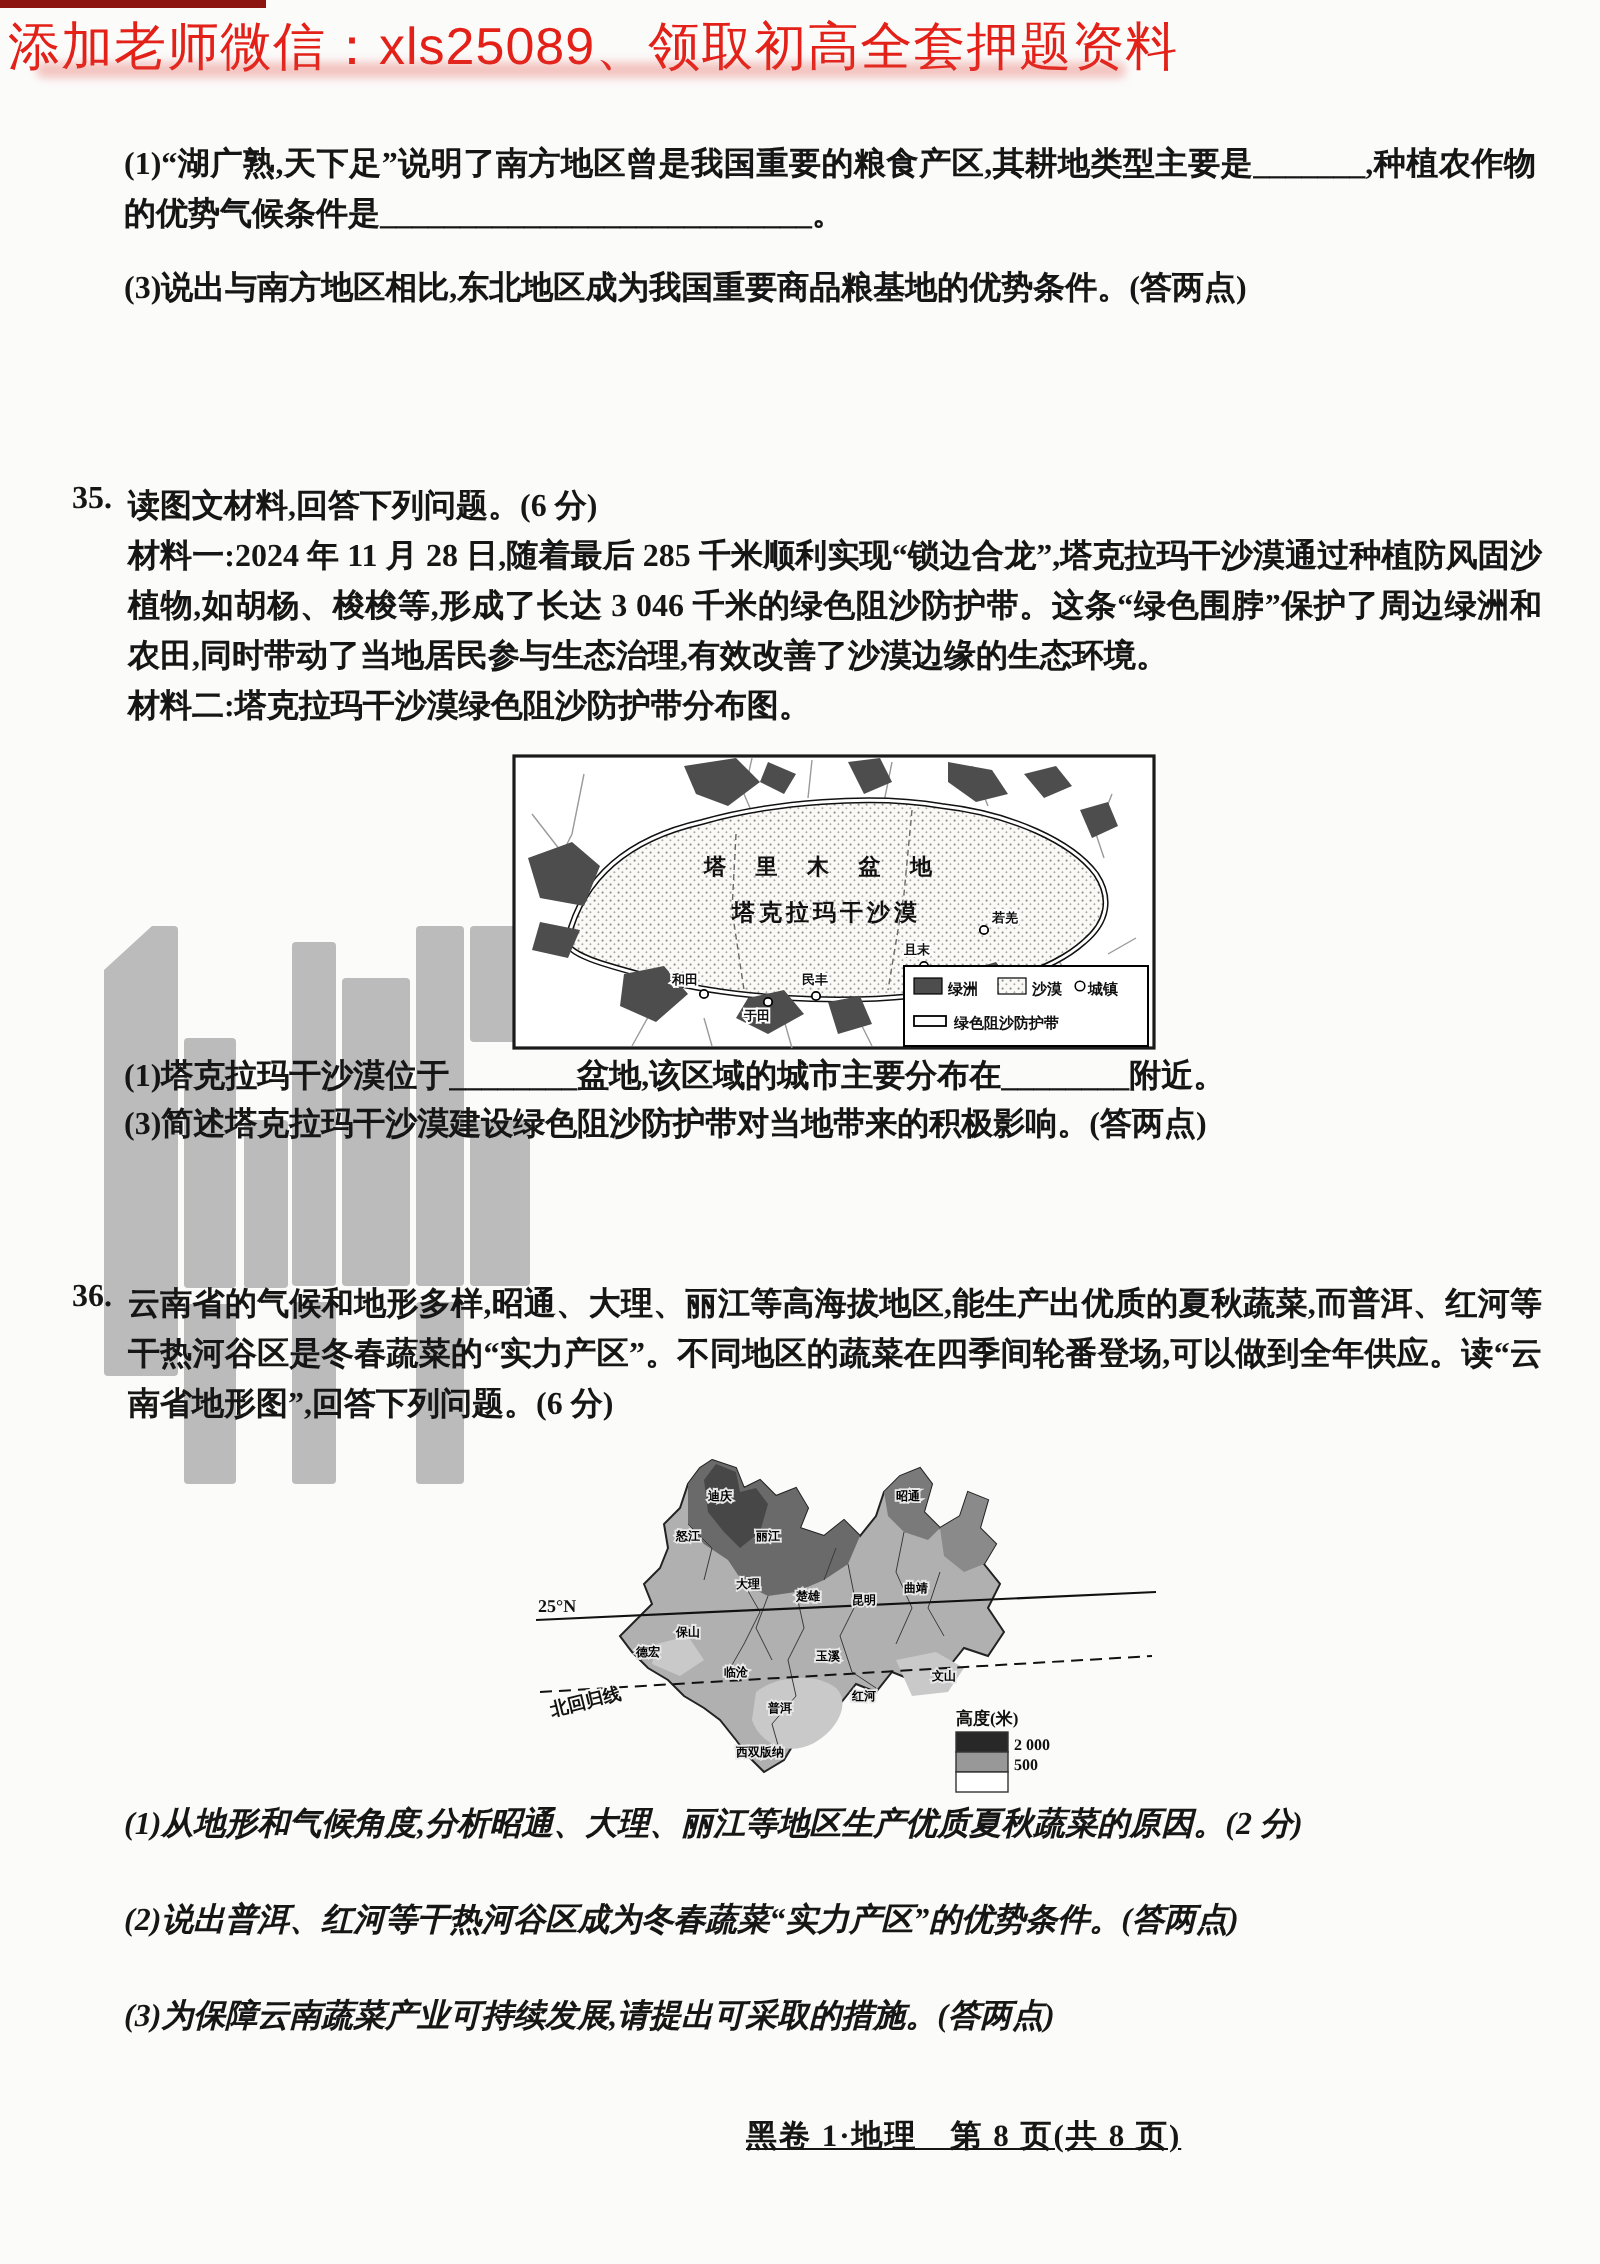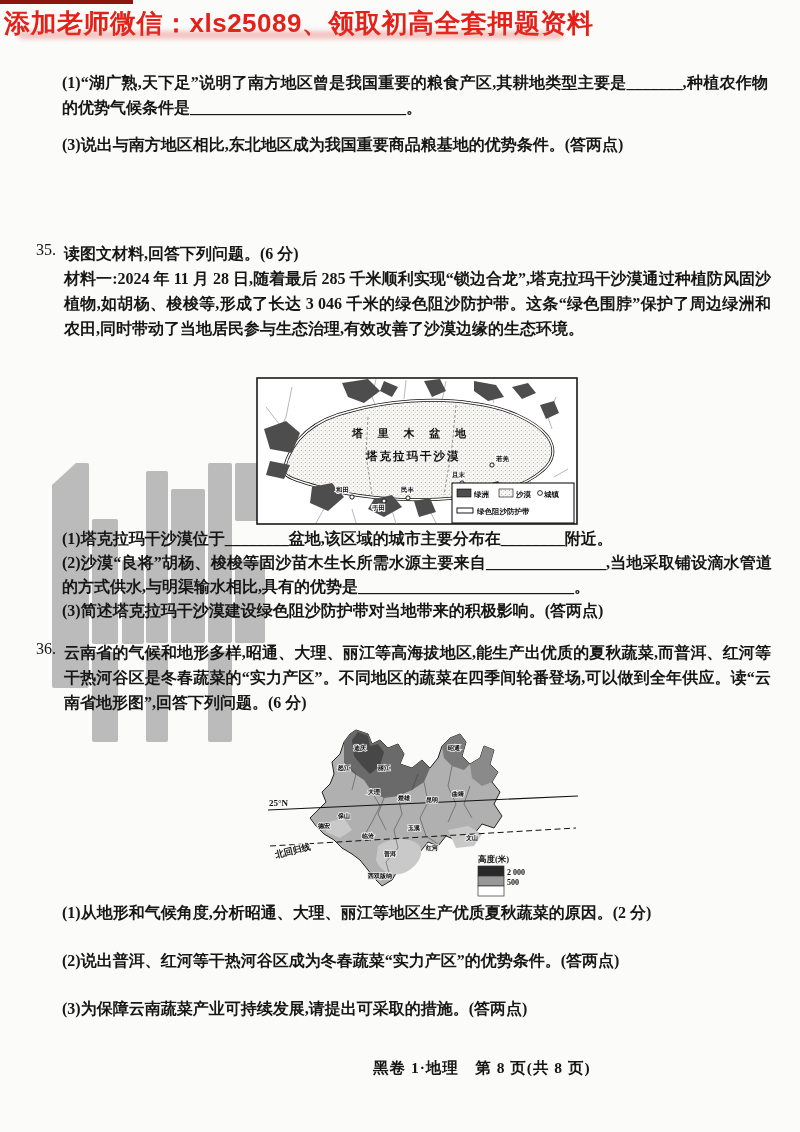--- a/index.html
+++ b/index.html
@@ -12,31 +12,31 @@
     width:800px;height:1132px;position:relative;overflow:hidden;
     background:#fbfbfa;
     font-family:"Liberation Serif","DejaVu Serif",serif;
     color:var(--ink);
   }
   .abs{position:absolute;}
   
   .banner-text{
     left:4px;top:6px;
     font-family:"Liberation Sans","DejaVu Sans",sans-serif;
-    font-weight:700;font-size:26px;letter-spacing:.5px;
+    font-weight:400;font-size:26px;letter-spacing:.5px;
     color:var(--banner-red);white-space:nowrap;
   }
   .banner-bar-top{left:0;top:0;width:133px;height:4px;background:#8c1411;}
   .banner-smudge{left:18px;top:31px;width:545px;height:8px;background:rgba(226,70,58,.30);filter:blur(2px);border-radius:4px;}
   
   .wm{background:var(--watermark-gray);opacity:.92;border-radius:2px;z-index:0;}
   
   .qtext{font-size:16px;line-height:25px;font-weight:600;text-align:justify;margin:0;z-index:2;}
   .block{z-index:2;}
-  .qnum{font-size:16px;font-weight:400;z-index:2;}
+  .qnum{font-size:16px;font-weight:700;z-index:2;}
   
   .figure{z-index:3;background:transparent;}
   svg text{font-family:"Liberation Serif","DejaVu Serif",serif;}
   
   .footer{font-size:15.5px;font-weight:600;letter-spacing:1px;z-index:2;}
 </style>
 </head>
 <body>
 
 <div class="abs wm" style="left:52px;top:463px;width:37px;height:225px;clip-path:polygon(0 22px,24px 0,100% 0,100% 100%,0 100%);"></div>
@@ -58,20 +58,21 @@
 
 <div class="abs block" style="left:62px;top:70px;width:706px;">
   <p class="qtext" style="margin-bottom:12px;">(1)“湖广熟,天下足”说明了南方地区曾是我国重要的粮食产区,其耕地类型主要是_______,种植农作物的优势气候条件是___________________________。</p>
   <p class="qtext" style="margin-bottom:23px;">(3)说出与南方地区相比,东北地区成为我国重要商品粮基地的优势条件。(答两点)</p>
 </div>
 
 <div class="abs qnum" style="left:36px;top:241px;">35.</div>
 <div class="abs block" style="left:64px;top:241px;width:707px;">
   <p class="qtext">读图文材料,回答下列问题。(6 分)</p>
   <p class="qtext">材料一:2024 年 11 月 28 日,随着最后 285 千米顺利实现“锁边合龙”,塔克拉玛干沙漠通过种植防风固沙植物,如胡杨、梭梭等,形成了长达 3 046 千米的绿色阻沙防护带。这条“绿色围脖”保护了周边绿洲和农田,同时带动了当地居民参与生态治理,有效改善了沙漠边缘的生态环境。</p>
+  <p class="qtext">材料二:塔克拉玛干沙漠绿色阻沙防护带分布图。</p>
 </div>
 
 <div class="abs figure" style="left:256px;top:377px;width:322px;height:148px;text-align:right;">
   <svg width="322" height="148" viewBox="0 0 322 148">
     <defs>
       <pattern id="sandDots" width="4" height="4" patternUnits="userSpaceOnUse">
         <rect width="4" height="4" fill="#faf9f5"></rect>
         <circle cx="1.3" cy="1.3" r="0.55" fill="#8f8f8f"></circle>
         <circle cx="3.2" cy="3.1" r="0.5" fill="#a8a8a8"></circle>
       </pattern>
@@ -149,21 +150,20 @@
       <circle cx="284" cy="116" r="2.4" fill="#fff" stroke="#000" stroke-width="0.8"></circle>
       <text x="288" y="120" font-size="7.5" font-weight="600" fill="#111">城镇</text>
       <rect x="201" y="131" width="16" height="5" fill="#fff" stroke="#000" stroke-width="0.9"></rect>
       <text x="221" y="137" font-size="7.5" font-weight="600" fill="#111">绿色阻沙防护带</text>
     </g>
   </svg>
 </div>
 
 <div class="abs block" style="left:62px;top:527px;width:710px;">
   <p class="qtext" style="line-height:24px;">(1)塔克拉玛干沙漠位于________盆地,该区域的城市主要分布在________附近。</p>
-  <p class="qtext" style="line-height:24px;">(2)沙漠“良将”胡杨、梭梭等固沙苗木生长所需水源主要来自_______________,当地采取铺设滴水管道的方式供水,与明渠输水相比,具有的优势是___________________________。</p>
   <p class="qtext" style="line-height:24px;">(3)简述塔克拉玛干沙漠建设绿色阻沙防护带对当地带来的积极影响。(答两点)</p>
 </div>
 
 <div class="abs qnum" style="left:36px;top:640px;">36.</div>
 <div class="abs block" style="left:64px;top:640px;width:707px;">
   <p class="qtext">云南省的气候和地形多样,昭通、大理、丽江等高海拔地区,能生产出优质的夏秋蔬菜,而普洱、红河等干热河谷区是冬春蔬菜的“实力产区”。不同地区的蔬菜在四季间轮番登场,可以做到全年供应。读“云南省地形图”,回答下列问题。(6 分)</p>
 </div>
 
 <div class="abs figure" style="left:268px;top:726px;width:312px;height:176px;">
   <svg width="312" height="176" viewBox="0 0 312 176">
@@ -225,19 +225,19 @@
       <text x="210" y="136" font-size="8.5" font-weight="700" fill="#111">高度(米)</text>
       <rect x="210" y="140" width="26" height="10" fill="#282828" stroke="#333" stroke-width="0.7"></rect>
       <rect x="210" y="150" width="26" height="10" fill="#989898" stroke="#333" stroke-width="0.7"></rect>
       <rect x="210" y="160" width="26" height="10" fill="#ffffff" stroke="#333" stroke-width="0.7"></rect>
       <text x="239" y="149" font-size="8" font-weight="600" fill="#111">2 000</text>
       <text x="239" y="159" font-size="8" font-weight="600" fill="#111">500</text>
     </g>
   </svg>
 </div>
 
-<div class="abs block" style="left:62px;top:900px;width:710px;">
+<div class="abs block" style="left:62px;top:900px;width:710px;font-style:italic;">
   <p class="qtext" style="margin-bottom:23px;">(1)从地形和气候角度,分析昭通、大理、丽江等地区生产优质夏秋蔬菜的原因。(2 分)</p>
   <p class="qtext" style="margin-bottom:23px;">(2)说出普洱、红河等干热河谷区成为冬春蔬菜“实力产区”的优势条件。(答两点)</p>
   <p class="qtext">(3)为保障云南蔬菜产业可持续发展,请提出可采取的措施。(答两点)</p>
 </div>
 
-<div class="abs footer" style="left:373px;top:1058px;">黑卷 1·地理　第 8 页(共 8 页)</div>
+<div class="abs footer" style="left:373px;top:1058px;text-decoration:underline;">黑卷 1·地理　第 8 页(共 8 页)</div>
 
 </body></html>

